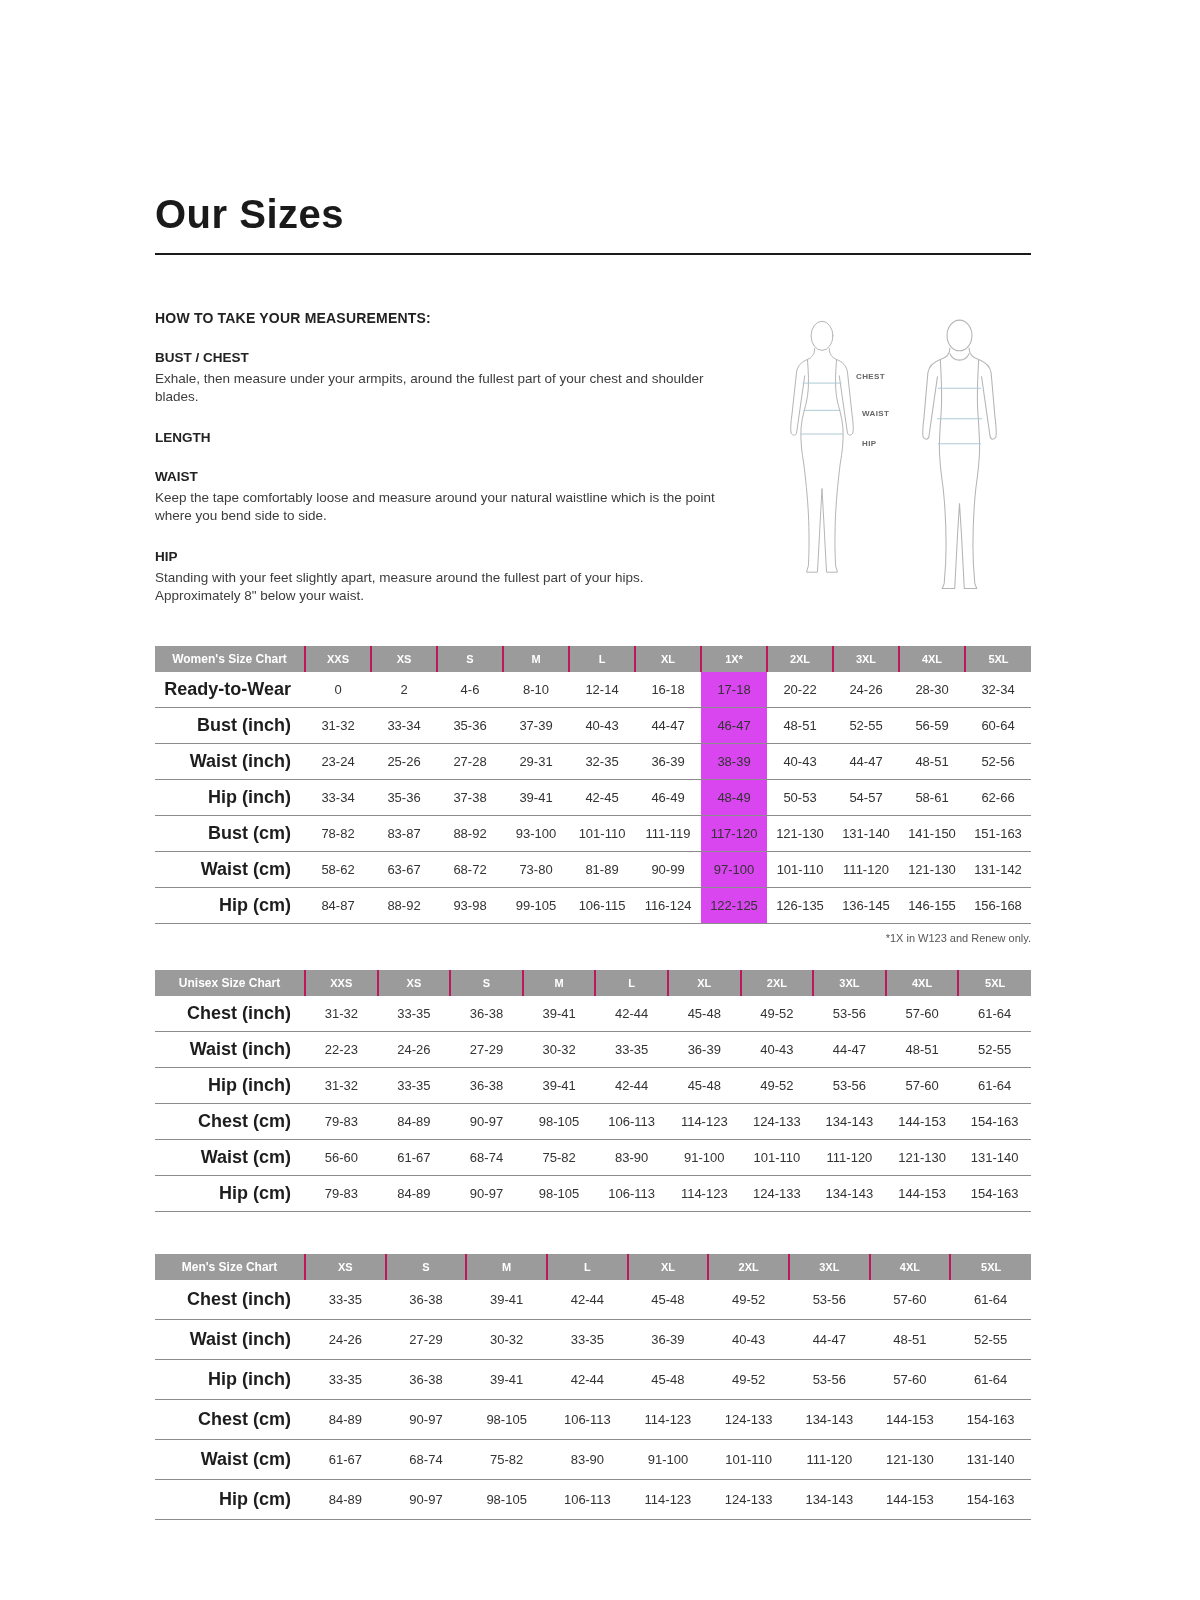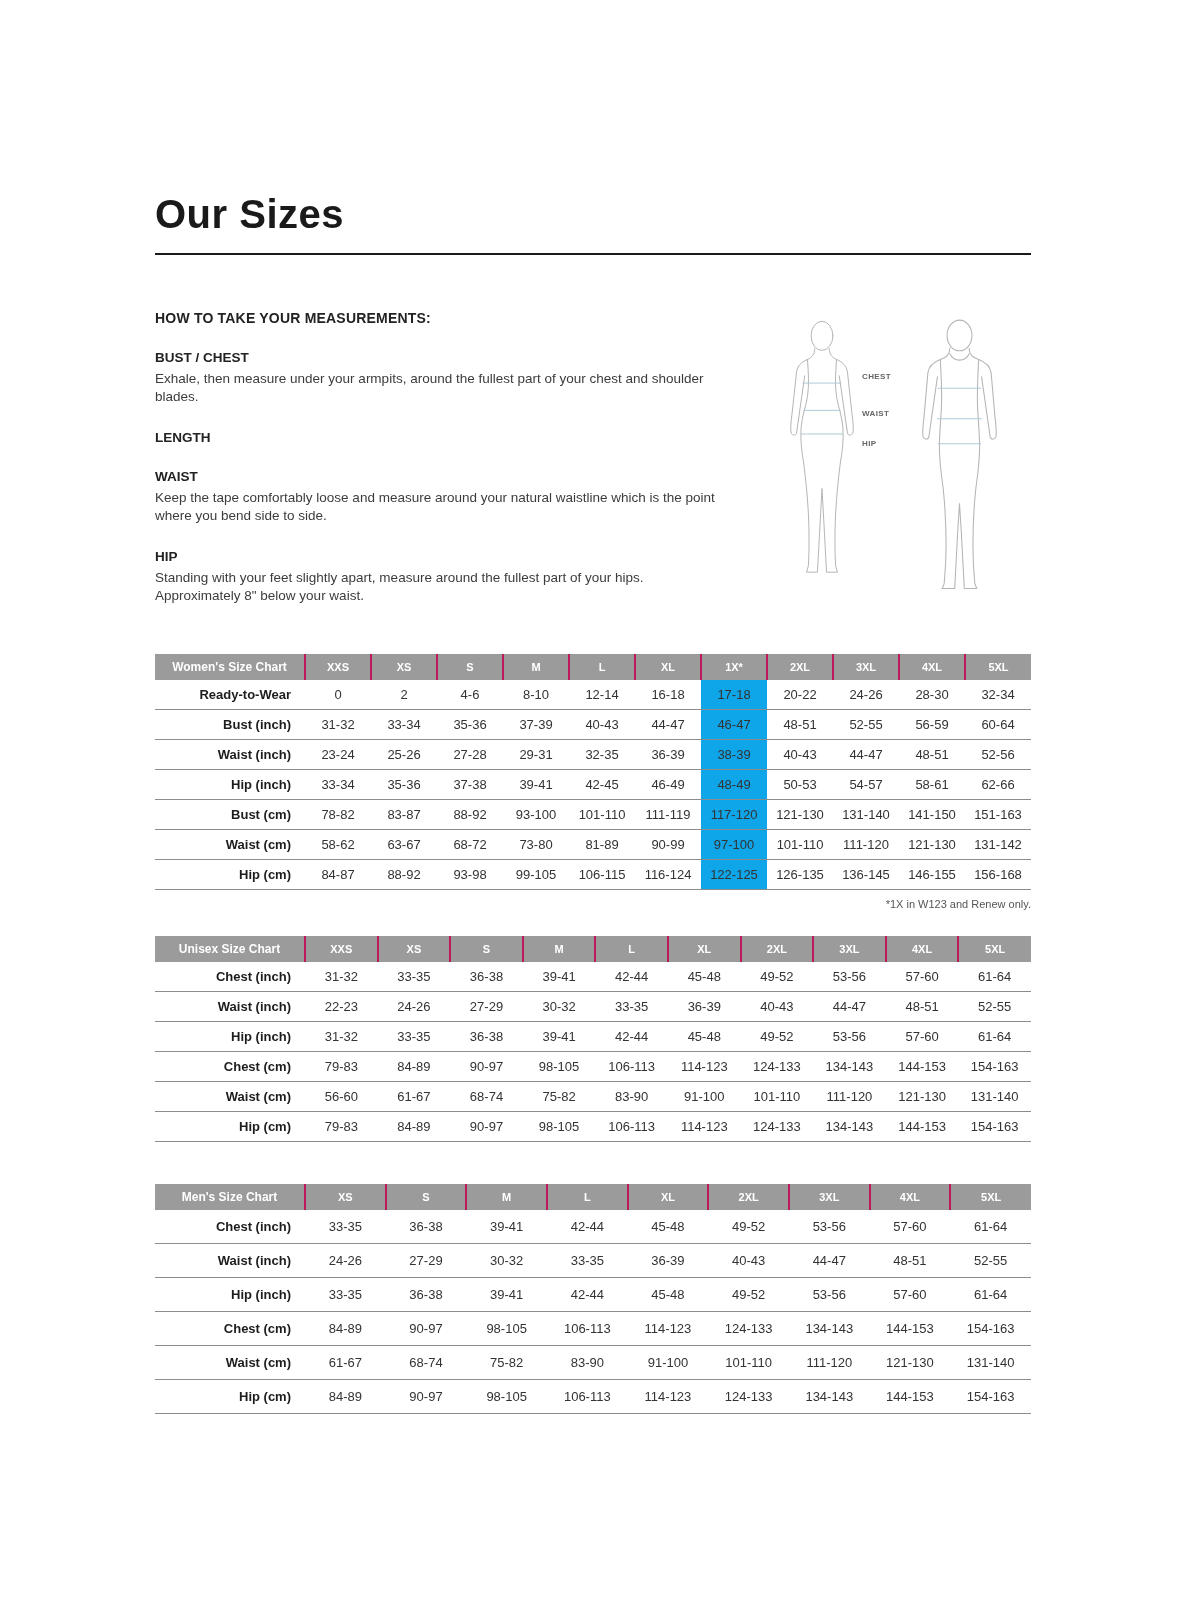--- a/index.html
+++ b/index.html
@@ -21,44 +21,44 @@
   .howto { font-size:14px; font-weight:bold; color:#222; letter-spacing:0.2px; }
   .m-section { margin-top:24px; }
   .m-label { font-weight:bold; font-size:13.5px; color:#222; margin-bottom:5px; }
   .m-text { font-size:13.5px; line-height:1.33; color:#3c3c3c; }
 
   .figures { position:relative; flex:1; display:flex; justify-content:flex-end;
              gap:30px; margin-top:-22px; padding-right:14px; }
   .figures svg { display:block; }
   .fig-label { position:absolute; font-size:8px; color:#666; font-weight:bold;
                letter-spacing:0.4px; }
-  .fig-label.chest { top:84px;  left:142px; }
+  .fig-label.chest { top:84px;  left:136px; }
   .fig-label.waist { top:121px; left:142px; }
   .fig-label.hip   { top:151px; left:142px; }
 
   .table-section { margin-top:26px; }
-  .table-section.first { margin-top:20px; }
+  .table-section.first { margin-top:12px; }
   .table-section.gap { margin-top:42px; }
 
   table.size-table { width:100%; border-collapse:collapse; table-layout:fixed; }
   table.size-table thead th {
     background:#9b9b9b; color:#fff; font-weight:bold; font-size:11px;
     padding:6px 2px; text-align:center; border-left:2px solid #be185d;
   }
   table.size-table thead th:first-child { border-left:none; }
   table.size-table thead th.tbl-title { font-size:12px; width:150px; }
   table.size-table tbody tr { border-bottom:1px solid #8c8c8c; }
   table.size-table tbody th {
     text-align:right; padding:7px 14px 7px 2px; font-weight:bold;
-    color:#1d1d1d; font-size:13px; width:150px; white-space:nowrap;
+    color:#1d1d1d; font-size:18px; width:150px; white-space:nowrap;
   }
   table.size-table tbody td {
     text-align:center; font-size:13px; color:#333; padding:7px 2px;
   }
-  table.size-table tbody td.hl { background:#0ea5e9; }
+  table.size-table tbody td.hl { background:#d946ef; }
   .table-section.roomy tbody th, .table-section.roomy tbody td { padding-top:9px; padding-bottom:9px; }
 
   .footnote { text-align:right; font-size:11px; color:#555; margin-top:8px; }
 </style>
 </head>
 <body>
 
 <div class="page">
 
   <h1 class="page-title">Our Sizes</h1>

